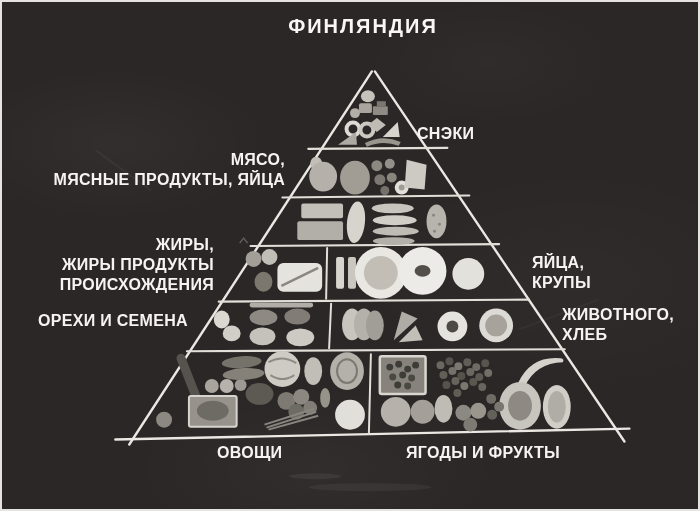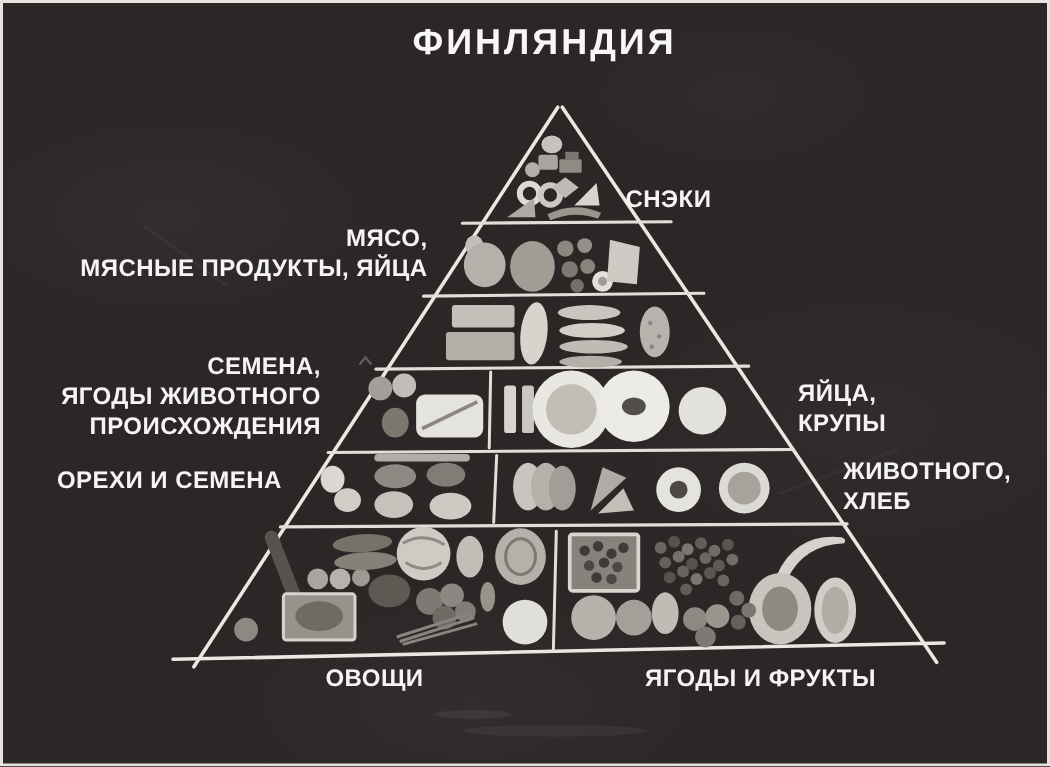--- a/index.html
+++ b/index.html
@@ -9,36 +9,36 @@
     font-family:"Liberation Sans","DejaVu Sans",sans-serif;
     background:
       radial-gradient(ellipse 220px 110px at 16% 28%, rgba(255,255,255,0.035), transparent 70%),
       radial-gradient(ellipse 300px 160px at 82% 55%, rgba(255,255,255,0.022), transparent 70%),
       radial-gradient(ellipse 260px 120px at 45% 92%, rgba(255,255,255,0.030), transparent 70%),
       radial-gradient(ellipse 180px 90px at 70% 12%, rgba(255,255,255,0.025), transparent 70%),
       #2b2727;
   }
   .title{
     position:absolute;top:13px;left:26px;right:0;text-align:center;
-    font-size:24px;font-weight:bold;letter-spacing:2px;color:#f8f7f5;
+    font-size:20px;font-weight:bold;letter-spacing:2px;color:#f8f7f5;
   }
   .lbl{
     position:absolute;color:#f5f4f2;font-weight:bold;
     font-size:16px;line-height:20px;letter-spacing:0.3px;white-space:nowrap;
   }
   .lbl.right{text-align:right;}
   .lbl-snacks{left:415px;top:90px;font-size:16px;margin-top:32px;}
   .lbl-meat{right:413px;top:148px;}
   .lbl-fish{left:496px;top:201px;}
   .lbl-oils{right:484px;top:233px;}
   .lbl-porridge{left:530px;top:251px;}
   .lbl-nuts{left:36px;top:309px;}
   .lbl-grains{left:560px;top:303px;}
   .lbl-veg{left:215px;top:441px;}
-  .lbl-fruit{left:428px;top:441px;}
+  .lbl-fruit{left:404px;top:441px;}
   svg.pyr{position:absolute;left:0;top:0;}
 </style>
 </head>
 <body>
 
 <div class="stage">
 
   <div class="title">ФИНЛЯНДИЯ</div>
 
   <svg class="pyr" width="696" height="507" viewBox="0 0 700 511" preserveAspectRatio="none">
@@ -232,22 +232,22 @@
     <div>СНЭКИ</div>
   </div>
 
   <div class="lbl right lbl-meat">
     <div>МЯСО,</div>
     <div>МЯСНЫЕ ПРОДУКТЫ, ЯЙЦА</div>
   </div>
 
 
   <div class="lbl right lbl-oils">
-    <div>СЕМЕНА,</div>
-    <div>ЯГОДЫ ЖИВОТНОГО</div>
+    <div>ЖИРЫ,</div>
+    <div>ЖИРЫ ПРОДУКТЫ</div>
     <div>ПРОИСХОЖДЕНИЯ</div>
   </div>
 
   <div class="lbl lbl-porridge">
     <div>ЯЙЦА,</div>
     <div>КРУПЫ</div>
   </div>
 
   <div class="lbl lbl-nuts">
     <div>ОРЕХИ И СЕМЕНА</div>

